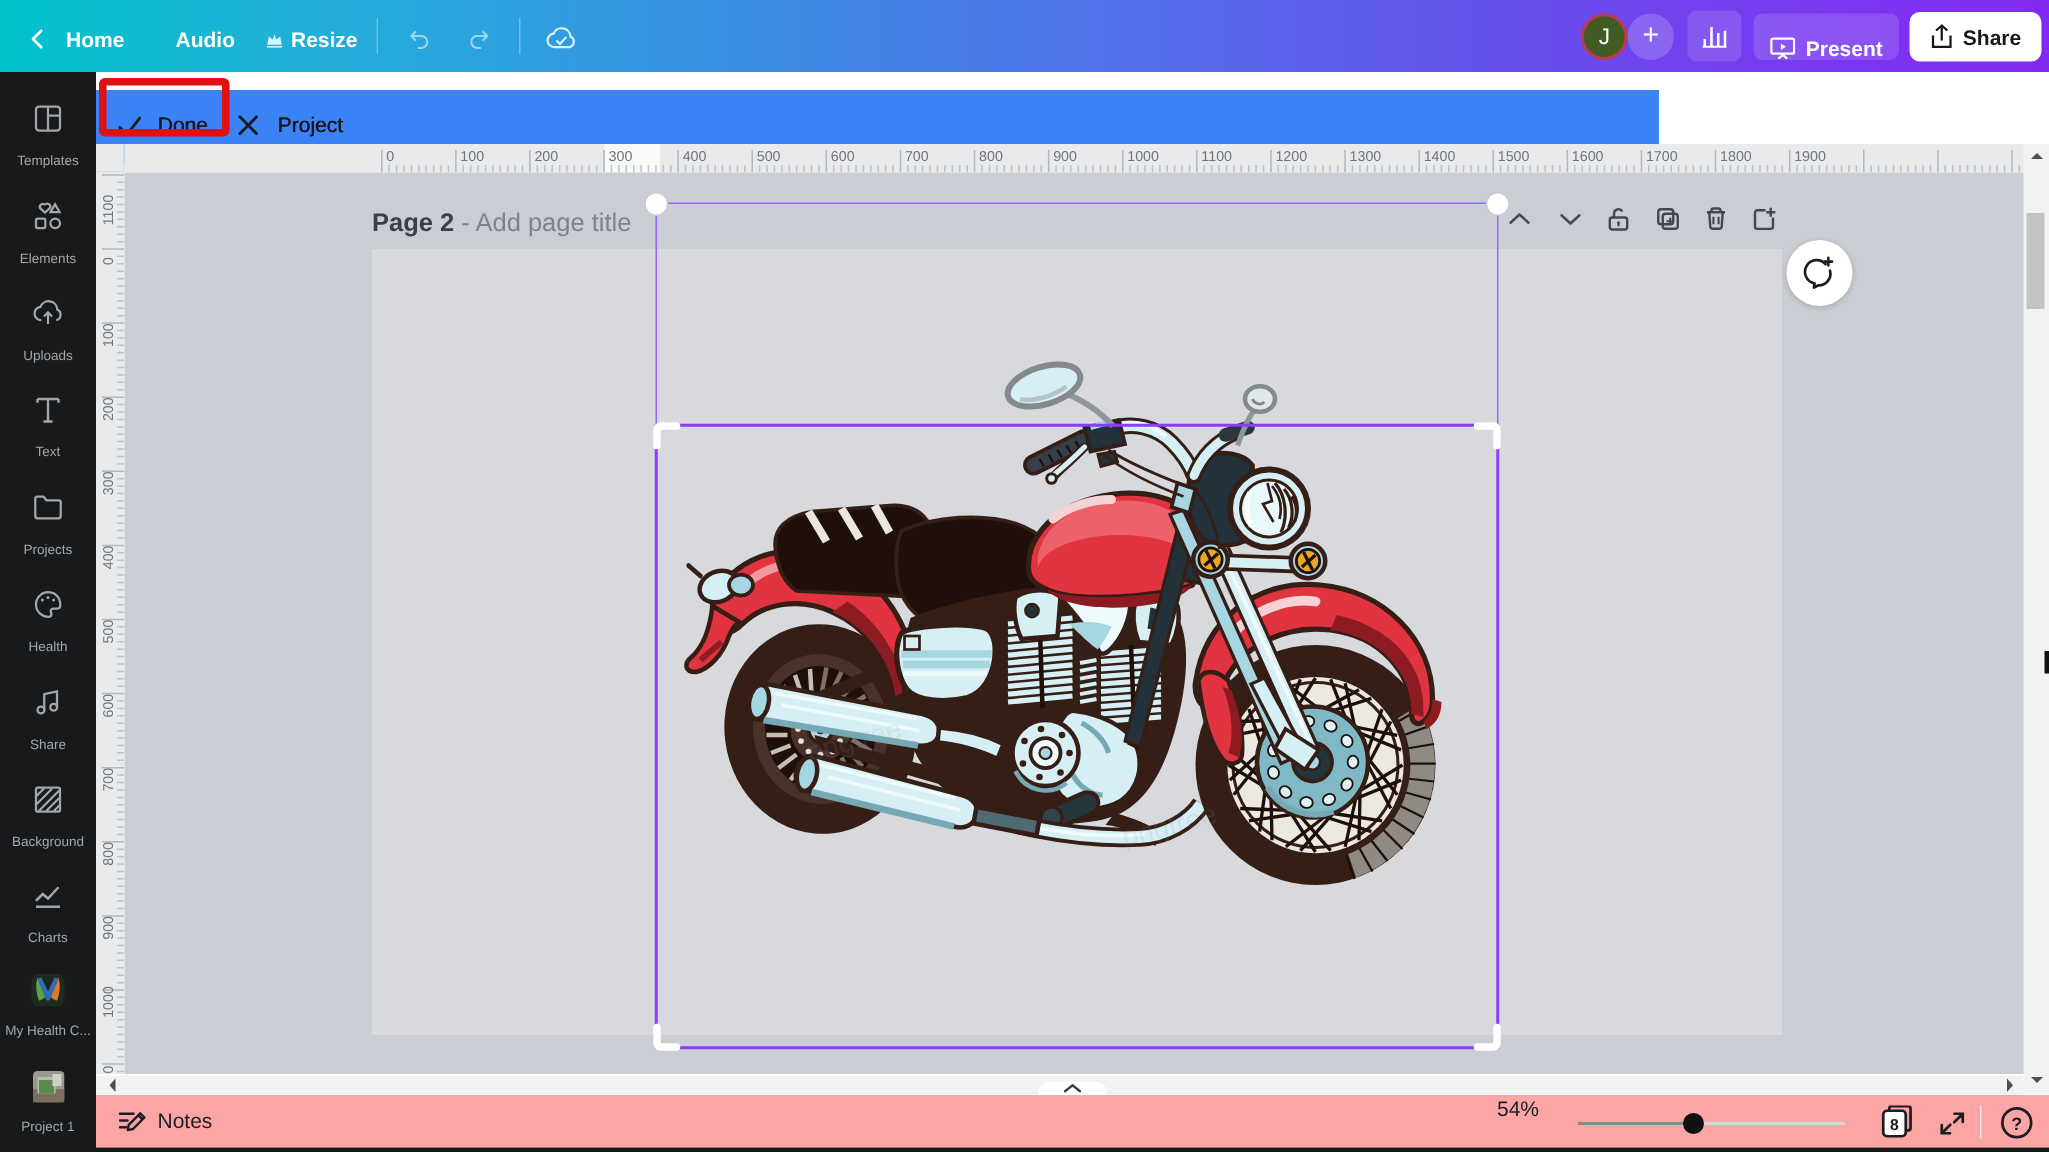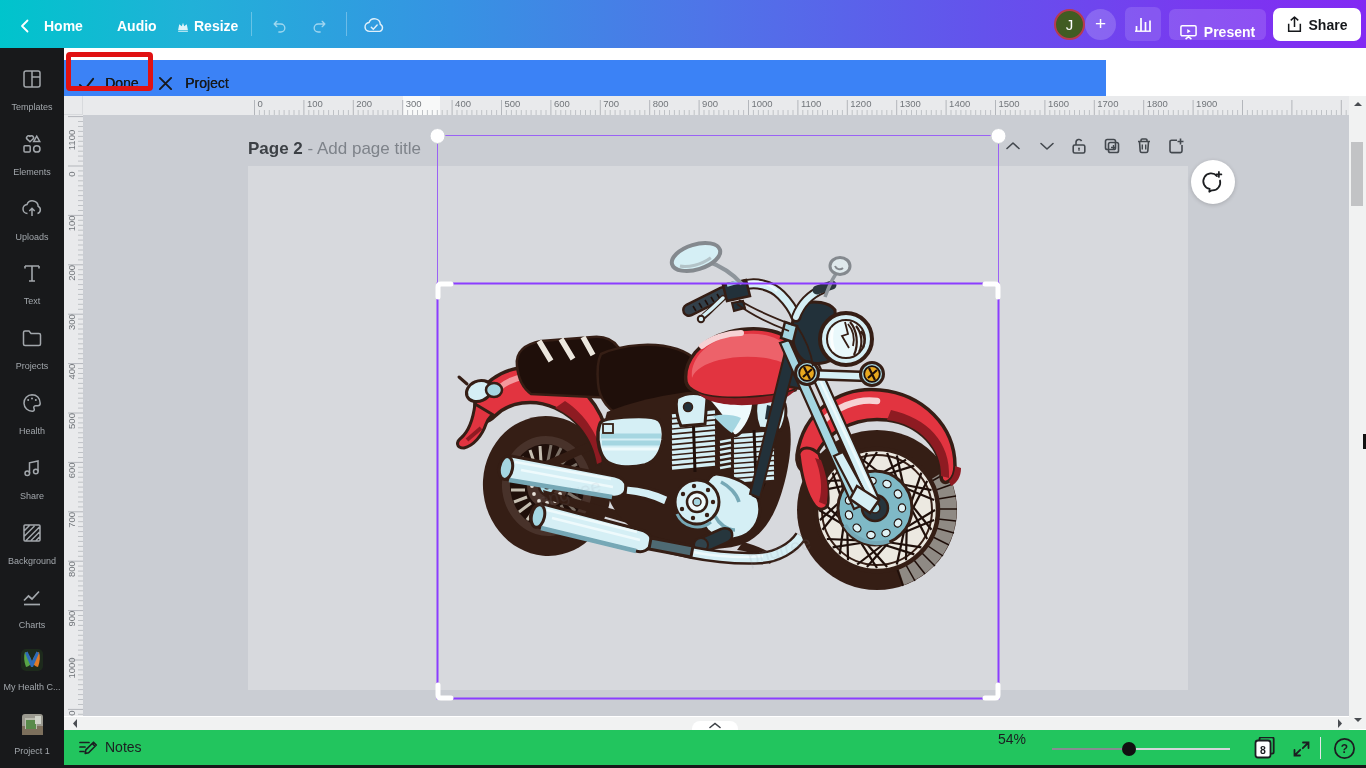--- a/index.html
+++ b/index.html
@@ -14,21 +14,21 @@
 #vruler{position:absolute;left:64px;top:115px;width:19px;height:601px}
 #canvas{position:absolute;left:83px;top:115px;width:1270px;height:601px;background:#cacdd3;overflow:hidden}
 #page{position:absolute;left:165px;top:51px;width:940px;height:524px;background:#d7d9dd}
 #pagetitle{position:absolute;left:165px;top:24px;font-size:17px;color:#7e838a}
 #pagetitle b{color:#3c4045;font-weight:700}
 #rowicons{position:absolute;top:19px;left:918px;width:300px;height:22px;color:#43484e}
 #commentbtn{position:absolute;left:1108px;top:45px;width:44px;height:44px;border-radius:50%;background:#fff;box-shadow:0 1px 4px rgba(0,0,0,.18);display:flex;align-items:center;justify-content:center}
 #vsb{position:absolute;left:1349px;top:96px;width:17px;height:633px;background:#f1f2f2}
 #vsb .thumb{position:absolute;left:2px;top:46px;width:12px;height:64px;background:#c2c3c5}
 #hsb{position:absolute;left:64px;top:717px;width:1285px;height:13px;background:#f1f2f2}
-#footer{position:absolute;left:64px;top:730px;width:1302px;height:35px;background:#22c55e}
+#footer{position:absolute;left:64px;top:730px;width:1302px;height:35px;background:#fca5a5}
 #blackstrip{position:absolute;left:0;top:765px;width:1366px;height:3px;background:#17181a}
 #pulltab{position:absolute;left:692px;top:721px;width:46px;height:9px;background:#fff;border-radius:8px 8px 0 0;display:flex;align-items:center;justify-content:center}
 .ftxt{position:absolute;font-size:14px;color:#1c1e21}
 svg{display:block}
 </style></head>
 <body>
 
 <div id="topbar">
  <div class="item" style="left:17px">
       <svg width="16" height="16" viewBox="0 0 16 16">

